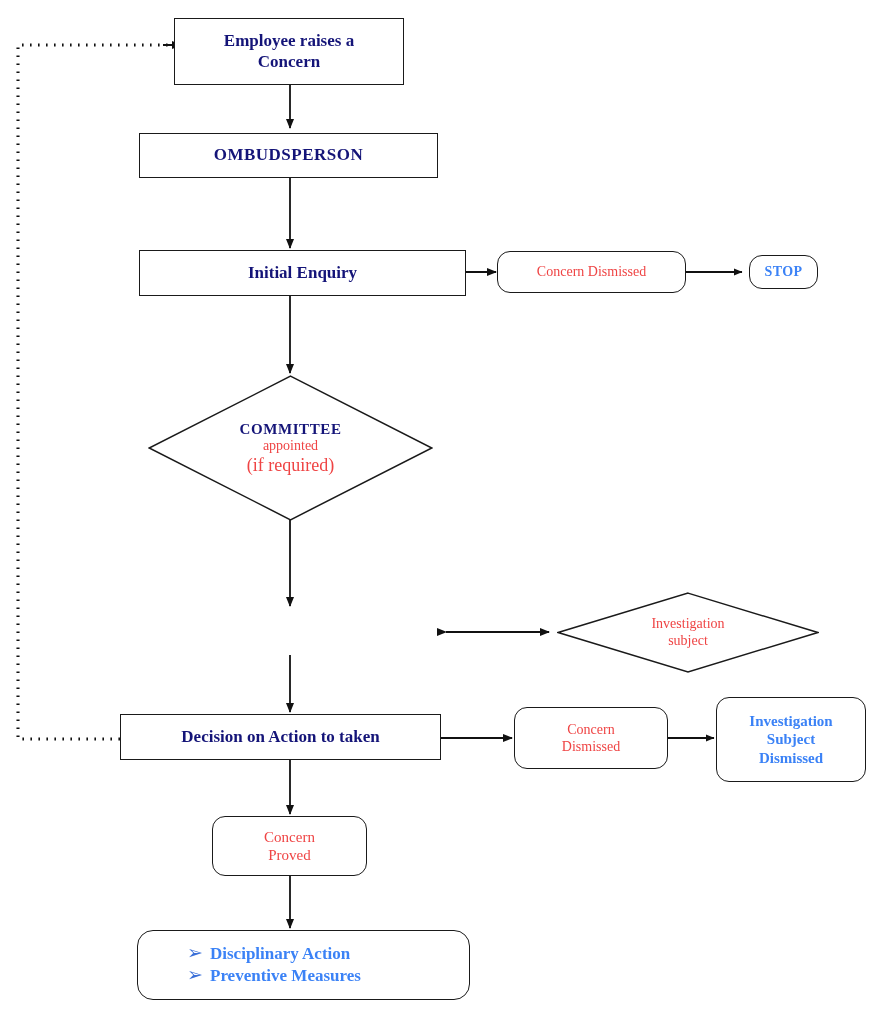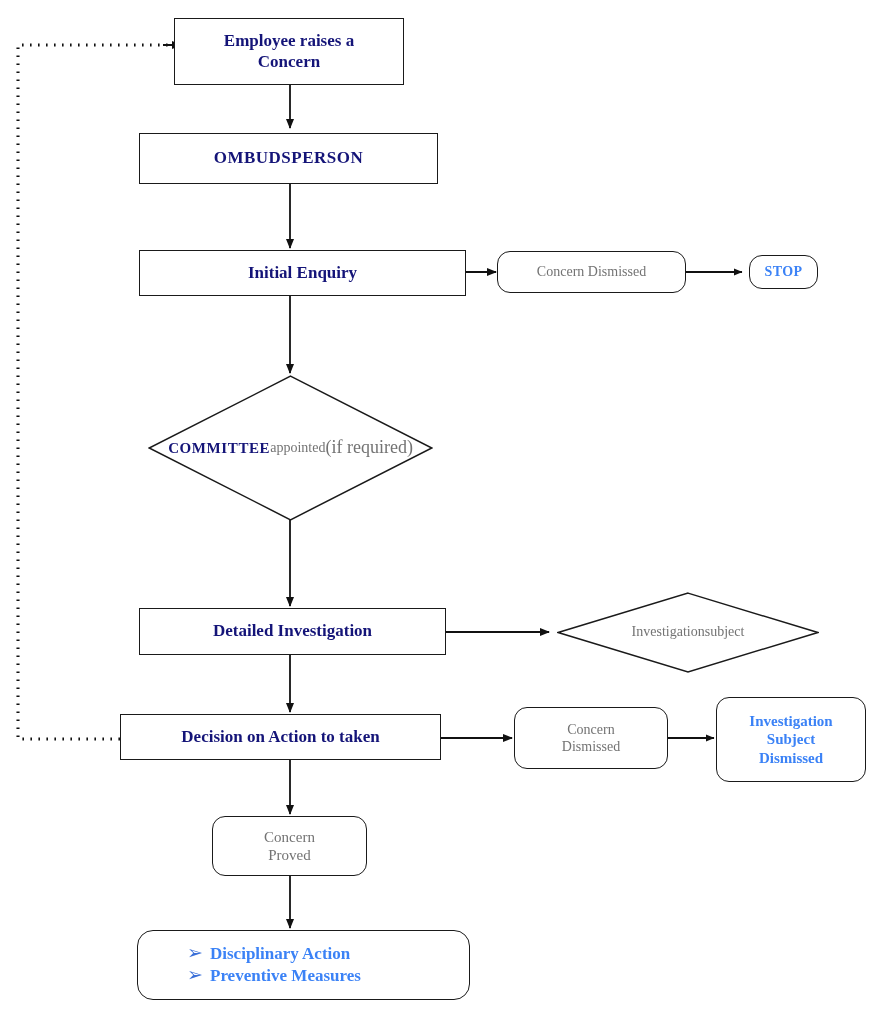--- a/index.html
+++ b/index.html
@@ -39,40 +39,40 @@
   .round {
     border: 1.6px solid #1a1a1a;
     border-radius: 13px;
   }
   .bold-navy {
     font-weight: bold;
     color: #141478;
   }
   .plain-navy {
     font-weight: normal;
-    color: #737373;
+    color: #ef4444;
   }
   .bold-blue {
     font-weight: bold;
     color: #3b82f6;
   }
   .diamond-wrap {
     position: absolute;
   }
   .diamond-wrap svg {
     position: absolute;
     left: 0; top: 0;
   }
   .diamond-label {
     position: absolute;
     left: 0; top: 0;
     width: 100%;
     height: 100%;
     display: flex;
-    flex-direction: row;
+    flex-direction: column;
     align-items: center;
     justify-content: center;
     text-align: center;
     line-height: 1.2;
   }
   .bullet-list {
     display: flex;
     flex-direction: column;
     align-items: flex-start;
     justify-content: center;
@@ -162,21 +162,21 @@
     </g>
   </svg>
 
   <div class="node rect bold-navy" style="left:174px; top:18px; width:230px; height:67px; font-size:17px;">
     <div>
       <span class="l1">Employee raises a</span>
       <span class="l1">Concern</span>
     </div>
   </div>
 
-  <div class="node rect bold-navy" style="left:139px; top:133px; width:299px; height:51px; font-size:17px; letter-spacing:0.5px;">
+  <div class="node rect bold-navy" style="left:139px; top:133px; width:299px; height:45px; font-size:17px; letter-spacing:0.5px;">
     <span>OMBUDSPERSON</span>
   </div>
 
   <div class="node rect bold-navy" style="left:139px; top:250px; width:327px; height:46px; font-size:17px;">
     <span>Initial Enquiry</span>
   </div>
 
   <div class="node round plain-navy" style="left:497px; top:251px; width:189px; height:42px; font-size:14px;">
     <span>Concern Dismissed</span>
   </div>
@@ -189,23 +189,20 @@
     <svg width="285" height="146" viewBox="0 0 285 146">
       <polygon points="142.5,1.2 283.8,73 142.5,144.8 1.2,73" fill="#ffffff" stroke="#1a1a1a" stroke-width="1.5"></polygon>
     </svg>
     <div class="diamond-label">
       <span class="bold-navy" style="font-size:15px; letter-spacing:0.6px;">COMMITTEE</span>
       <span class="plain-navy" style="font-size:14px;">appointed</span>
       <span class="plain-navy" style="font-size:18px;">(if required)</span>
     </div>
   </div>
 
-  <div class="node rect bold-navy" style="left:139px; top:608px; width:307px; height:47px; font-size:17px;">
-    <span>Detailed Investigation</span>
-  </div>
 
   <div class="diamond-wrap" style="left:557px; top:592px; width:262px; height:81px;">
     <svg width="262" height="81" viewBox="0 0 262 81">
       <polygon points="131,1.1 260.9,40.5 131,79.9 1.1,40.5" fill="#ffffff" stroke="#1a1a1a" stroke-width="1.4"></polygon>
     </svg>
     <div class="diamond-label">
       <span class="plain-navy" style="font-size:14px;">Investigation</span>
       <span class="plain-navy" style="font-size:14px;">subject</span>
     </div>
   </div>

